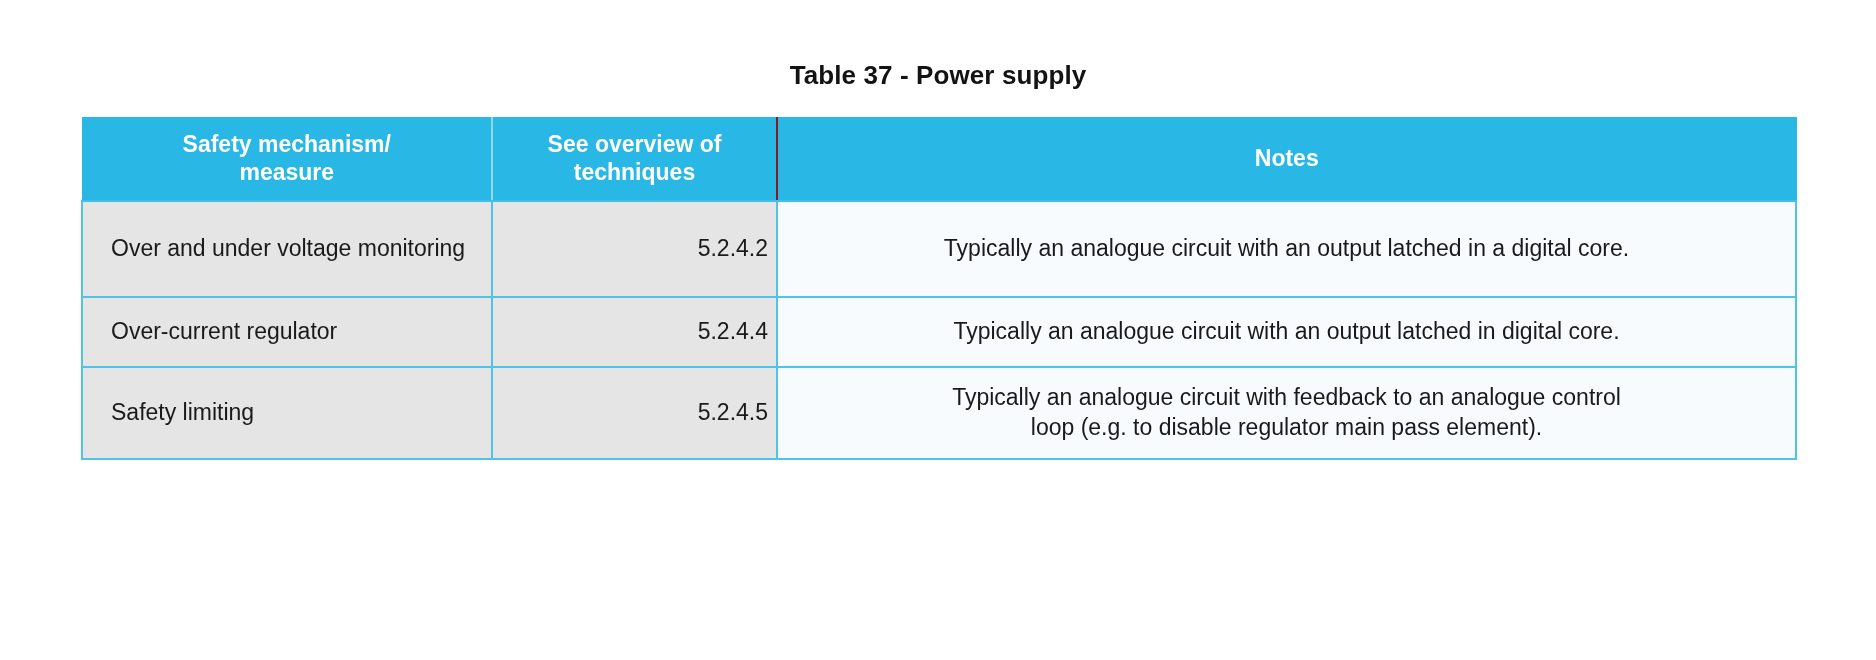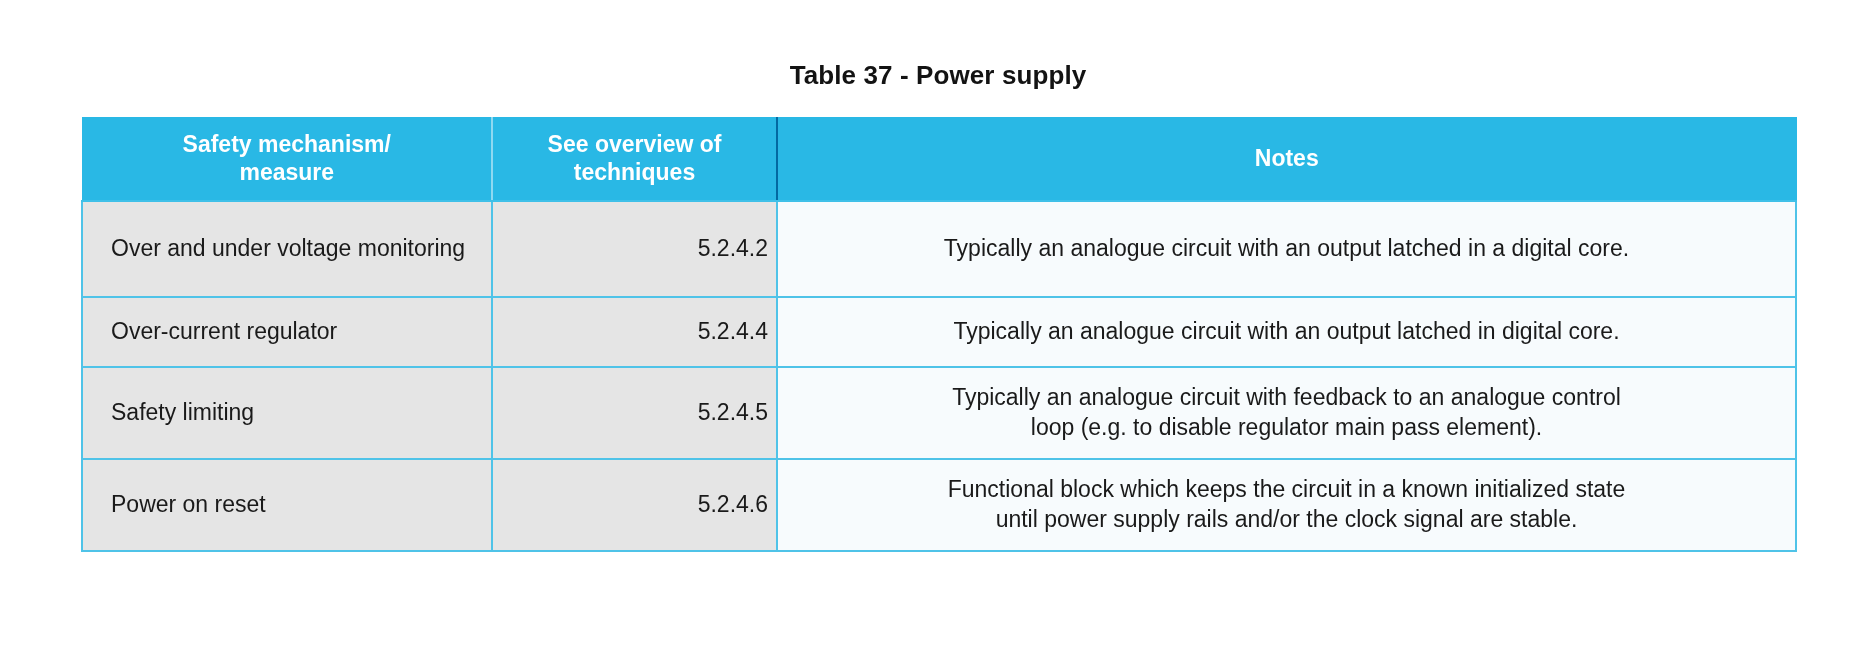--- a/index.html
+++ b/index.html
@@ -51,21 +51,21 @@
     vertical-align: middle;
     padding: 12px 10px 14px 10px;
     line-height: 1.22;
     border: 1px solid #29b8e5;
     border-bottom: 2px solid #3fc0e8;
   }
   table.spec thead th.col-mech {
     border-right: 2px solid #8fd9f1;
   }
   table.spec thead th.col-tech {
-    border-right: 2px solid #0369a1;
+    border-right: 2px solid #7f1d1d;
   }
 
   table.spec tbody td {
     border: 2px solid #4fc3e8;
     font-size: 23px;
     color: #1a1a1a;
     line-height: 1.30;
     vertical-align: middle;
     background: #e5e5e5;
   }
@@ -131,25 +131,17 @@
           </td>
         </tr>
         <tr class="r-mid">
           <td class="mech">Safety limiting</td>
           <td class="tech">5.2.4.5</td>
           <td class="notes">
             <span class="nowrap-line">Typically an analogue circuit with feedback to an analogue control</span>
             <span class="nowrap-line">loop (e.g. to disable regulator main pass element).</span>
           </td>
         </tr>
-        <tr class="r-mid">
-          <td class="mech">Power on reset</td>
-          <td class="tech">5.2.4.6</td>
-          <td class="notes">
-            <span class="nowrap-line">Functional block which keeps the circuit in a known initialized state</span>
-            <span class="nowrap-line">until power supply rails and/or the clock signal are stable.</span>
-          </td>
-        </tr>
       </tbody>
     </table>
   </div>
 
 </div>
 
 </body></html>

